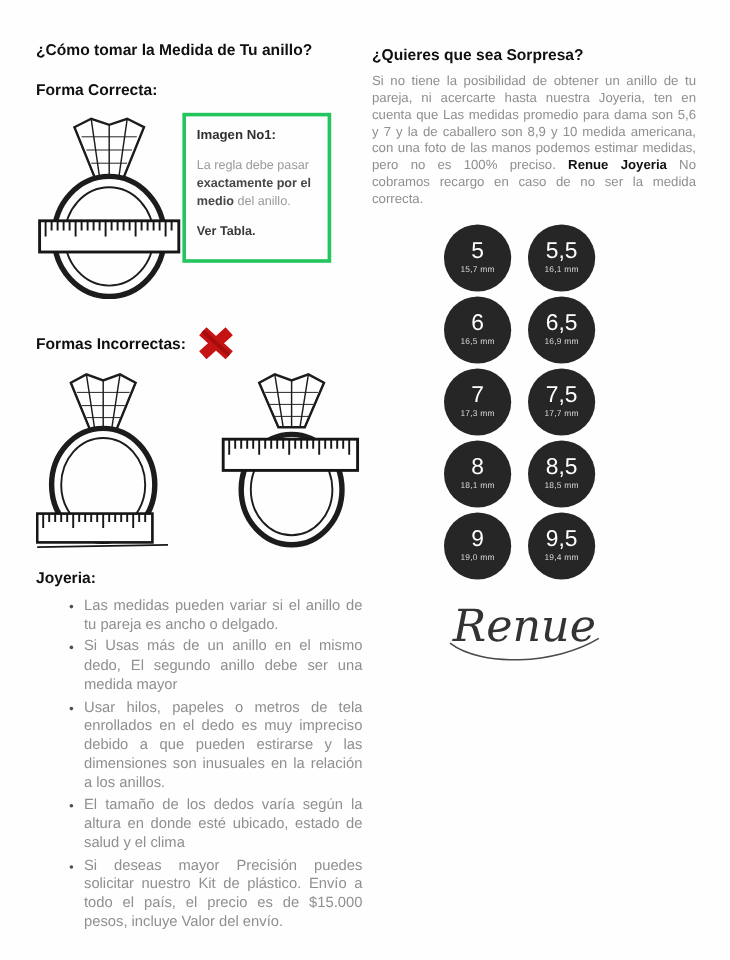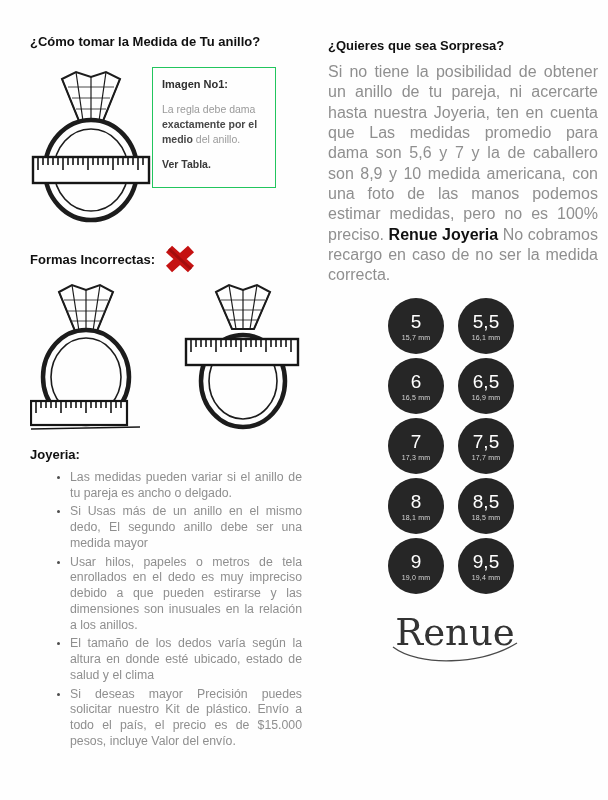--- a/index.html
+++ b/index.html
@@ -2,31 +2,31 @@
 <html><head>
 <meta charset="utf-8">
 <style>
   html,body{margin:0;padding:0;background:#ffffff;}
   .page{
     position:relative;width:608px;height:800px;background:#fefefe;
     font-family:"Liberation Sans", sans-serif;overflow:hidden;
   }
   h2{font-size:13px;font-weight:bold;color:#101010;margin:0;}
   .col-left{position:absolute;left:30px;top:34px;width:272px;}
-  .col-right{position:absolute;left:328px;top:38px;width:270px;}
+  .col-right{position:absolute;left:310px;top:38px;width:270px;}
 
   .title{margin-bottom:18px;}
   .correct-label{margin-bottom:12px;}
 
   .correct-row{display:flex;align-items:flex-start;}
   .ring-svg{flex:0 0 auto;}
 
   .info-box{
     box-sizing:border-box;width:124px;margin-left:0px;
-    border:1px solid #22c55e;padding:9px 9px 6px 9px;
+    border:3px solid #22c55e;padding:9px 9px 6px 9px;
     font-size:10.5px;color:#9a9a9a;line-height:1.45;
   }
   .info-box .box-title{color:#2f2f2f;font-weight:bold;font-size:11px;margin:0 0 9px 0;}
   .info-box p{margin:0 0 9px 0;}
   .info-box b{color:#474747;}
   .info-box .ver-tabla{display:block;color:#3a3a3a;}
 
   .incorrect-row{display:flex;align-items:center;gap:8px;margin-top:16px;}
   .image2-label{font-size:12px;font-weight:bold;color:#181818;margin-top:12px;}
   .incorrect-rings{display:flex;gap:42px;margin-top:6px;}
@@ -34,69 +34,70 @@
   .tips-title{margin-top:14px;}
   ul.tips{
     margin:8px 0 0 0;padding-left:40px;color:#8f8f8f;font-size:12.3px;
     line-height:1.28;text-align:justify;
   }
   ul.tips li{margin-bottom:3px;}
   ul.tips li::marker{color:#4d4d4d;font-size:10px;}
 
   .right-title{margin-bottom:9px;}
   .intro{
-    margin:0;color:#8f8f8f;font-size:16px;line-height:1.27;text-align:justify;
+    margin:0;color:#8f8f8f;font-size:11px;line-height:1.27;text-align:justify;
   }
   .intro b{color:#111111;}
   .sizes-title{margin-top:23px;}
   .sizes-grid{
     display:grid;grid-template-columns:repeat(2,56px);gap:4px 14px;
     margin:13px 0 0 60px;width:126px;
   }
   .circle{
     width:56px;height:56px;border-radius:50%;background:#262626;color:#ffffff;
     display:flex;flex-direction:column;align-items:center;justify-content:center;
   }
   .circle .num{font-size:19px;line-height:1;}
   .circle .mm{font-size:7px;color:#d9d9d9;margin-top:3px;letter-spacing:.2px;}
 
   .logo-wrap{margin:20px 0 0 52px;width:150px;text-align:center;}
   .logo-text{
-    font-family:"DejaVu Serif", serif;font-size:37px;
+    font-family:"DejaVu Serif", serif;font-style:italic;font-size:37px;
     color:#333333;line-height:1;
   }
   .logo-flourish{display:block;margin:-10px auto 0 auto;}
 </style>
 </head>
 <body>
 
 <div class="page">
 
   <div class="col-left">
     <h2 class="title">¿Cómo tomar la Medida de Tu anillo?</h2>
+    <h2 class="correct-label">Forma Correcta:</h2>
 
     <div class="correct-row">
 
       <svg class="ring-svg" width="122" height="160" viewBox="0 0 122 160">
         <g stroke="#1c1c1c" fill="none" stroke-width="2">
           <path d="M32,12 L46,5 L61,10 L76,5 L90,12 L73,54 L49,54 Z"></path>
           <path d="M32,12 L49,54 M90,12 L73,54 M46,5 L53,54 M76,5 L69,54 M61,10 L61,54" stroke-width="1.2"></path>
           <path d="M38,20 L84,20 M42,31 L80,31 M46,42 L76,42" stroke-width="0.8"></path>
           <ellipse cx="61" cy="103" rx="46" ry="50" stroke-width="4.5"></ellipse>
           <ellipse cx="61" cy="103" rx="37" ry="41" stroke-width="1.6"></ellipse>
         </g>
         <g stroke="#161616">
           <rect x="3" y="90" width="116" height="26" fill="#ffffff" stroke-width="2.4"></rect>
           <path stroke-width="1.6" d="M8,90v13 M13,90v8 M18,90v8 M23,90v8 M28,90v8 M33,90v13 M38,90v8 M43,90v8 M48,90v8 M53,90v8 M58,90v13 M63,90v8 M68,90v8 M73,90v8 M78,90v8 M83,90v13 M88,90v8 M93,90v8 M98,90v8 M103,90v8 M108,90v13 M113,90v8"></path>
         </g>
       </svg>
 
       <div class="info-box">
         <p class="box-title">Imagen No1:</p>
-        <p><span>La regla debe dama </span><b>exactamente por el medio</b><span> del anillo.</span></p>
+        <p><span>La regla debe pasar </span><b>exactamente por el medio</b><span> del anillo.</span></p>
         <p><b class="ver-tabla">Ver Tabla.</b></p>
       </div>
     </div>
 
     <div class="incorrect-row">
       <h2>Formas Incorrectas:</h2>
       <svg width="34" height="32" viewBox="0 0 32 32">
         <path d="M5,6 L27,26 M27,6 L5,26" stroke="#c51212" stroke-width="9" fill="none"></path>
         <path d="M5,6 L27,26" stroke="#a30d0d" stroke-width="3" fill="none"></path>
       </svg>

